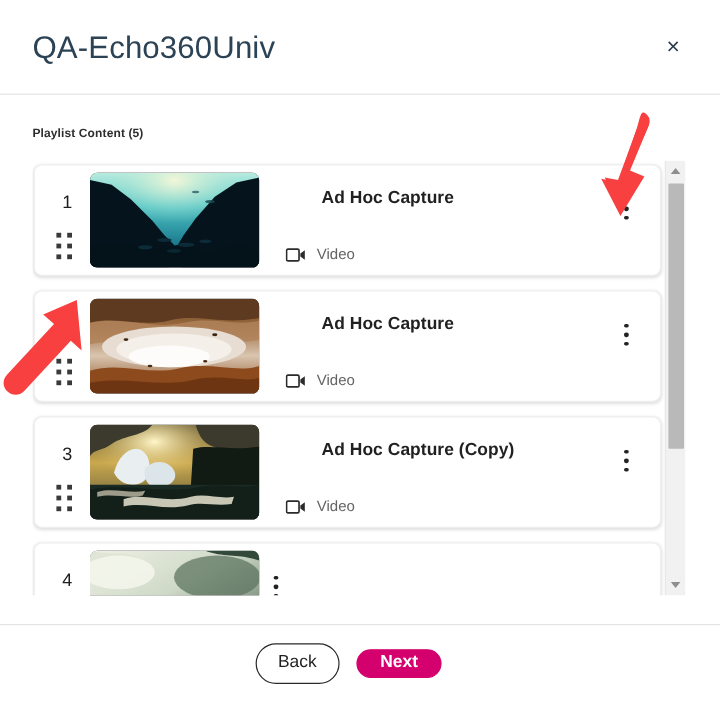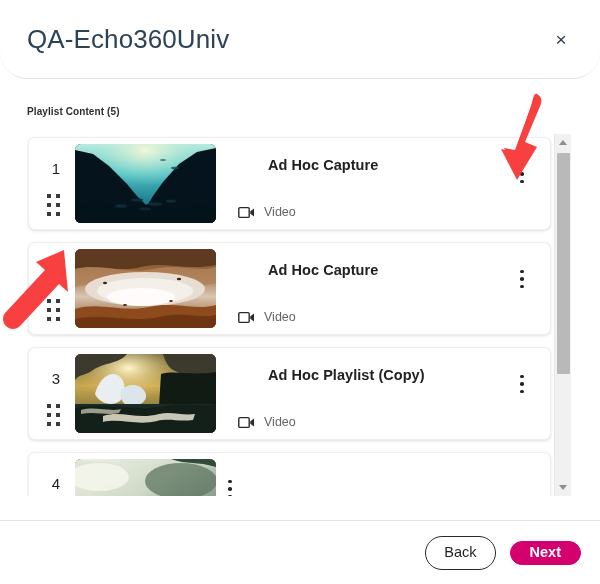--- a/index.html
+++ b/index.html
@@ -27,21 +27,20 @@
   }
 
   
   .modal-header {
     height: 79px;
     flex: 0 0 79px;
     display: flex;
     align-items: center;
     padding: 0 24px 0 27px;
     border-bottom: 1px solid #e4e4e4;
-    border-radius: 27px;
   }
   .modal-title {
     font-size: 26px;
     font-weight: 400;
     color: #2c4356;
     letter-spacing: 0.1px;
     line-height: 1;
     white-space: nowrap;
   }
   .header-spacer { flex: 1 1 auto; }
@@ -259,21 +258,21 @@
     cursor: grab;
   }
 
   
   .modal-footer {
     flex: 0 0 64px;
     height: 64px;
     border-top: 1px solid #e4e4e4;
     display: flex;
     align-items: center;
-    justify-content: flex-end;
+    justify-content: center;
     gap: 14px;
     padding-right: 19px;
   }
   .btn {
     font-family: "Liberation Sans", sans-serif;
     font-size: 14.5px;
     border-radius: 22px;
     cursor: pointer;
     line-height: 1;
   }
@@ -465,21 +464,21 @@
                 <path d="M86 20 C100 16 118 22 141 18 V52 H84 Z" fill="#121a14"></path>
                 <path d="M20 40 C24 24 36 16 44 22 C52 28 50 40 46 46 C40 52 26 52 20 40 Z" fill="#e9eef0"></path>
                 <path d="M46 36 C54 28 66 30 70 38 C74 46 66 52 56 52 C48 52 44 44 46 36 Z" fill="#dce6ea"></path>
                 <path d="M0 50 H141 V79 H0 Z" fill="#1a2a24"></path>
                 <path d="M0 54 C30 48 60 58 90 52 C112 48 128 54 141 50 V79 H0 Z" fill="#132019"></path>
                 <path d="M28 62 C46 56 62 66 84 60 C96 57 108 62 120 60 L118 66 C104 68 94 64 82 67 C62 72 46 64 28 68 Z" fill="#e9e4d0" opacity="0.85"></path>
                 <path d="M6 56 C20 52 34 58 46 55 L44 59 C32 62 20 57 6 60 Z" fill="#d9d2bb" opacity="0.7"></path>
               </svg>
             </div>
             <div class="item-meta">
-              <div class="item-title">Ad Hoc Playlist (Copy)</div>
+              <div class="item-title">Ad Hoc Capture (Copy)</div>
               <div class="item-sub">
                 <span class="media-icon">
                   <svg width="17" height="13" viewBox="0 0 17 13" fill="none" aria-hidden="true">
                     <rect x="0.8" y="1.6" width="10.4" height="9.8" rx="1.2" stroke="currentColor" stroke-width="1.4"></rect>
                     <path d="M12.3 5.2 L16 2.6 V10.4 L12.3 7.8 Z" fill="currentColor"></path>
                   </svg>
                 </span>
                 <span class="item-type">Video</span>
               </div>
             </div>

